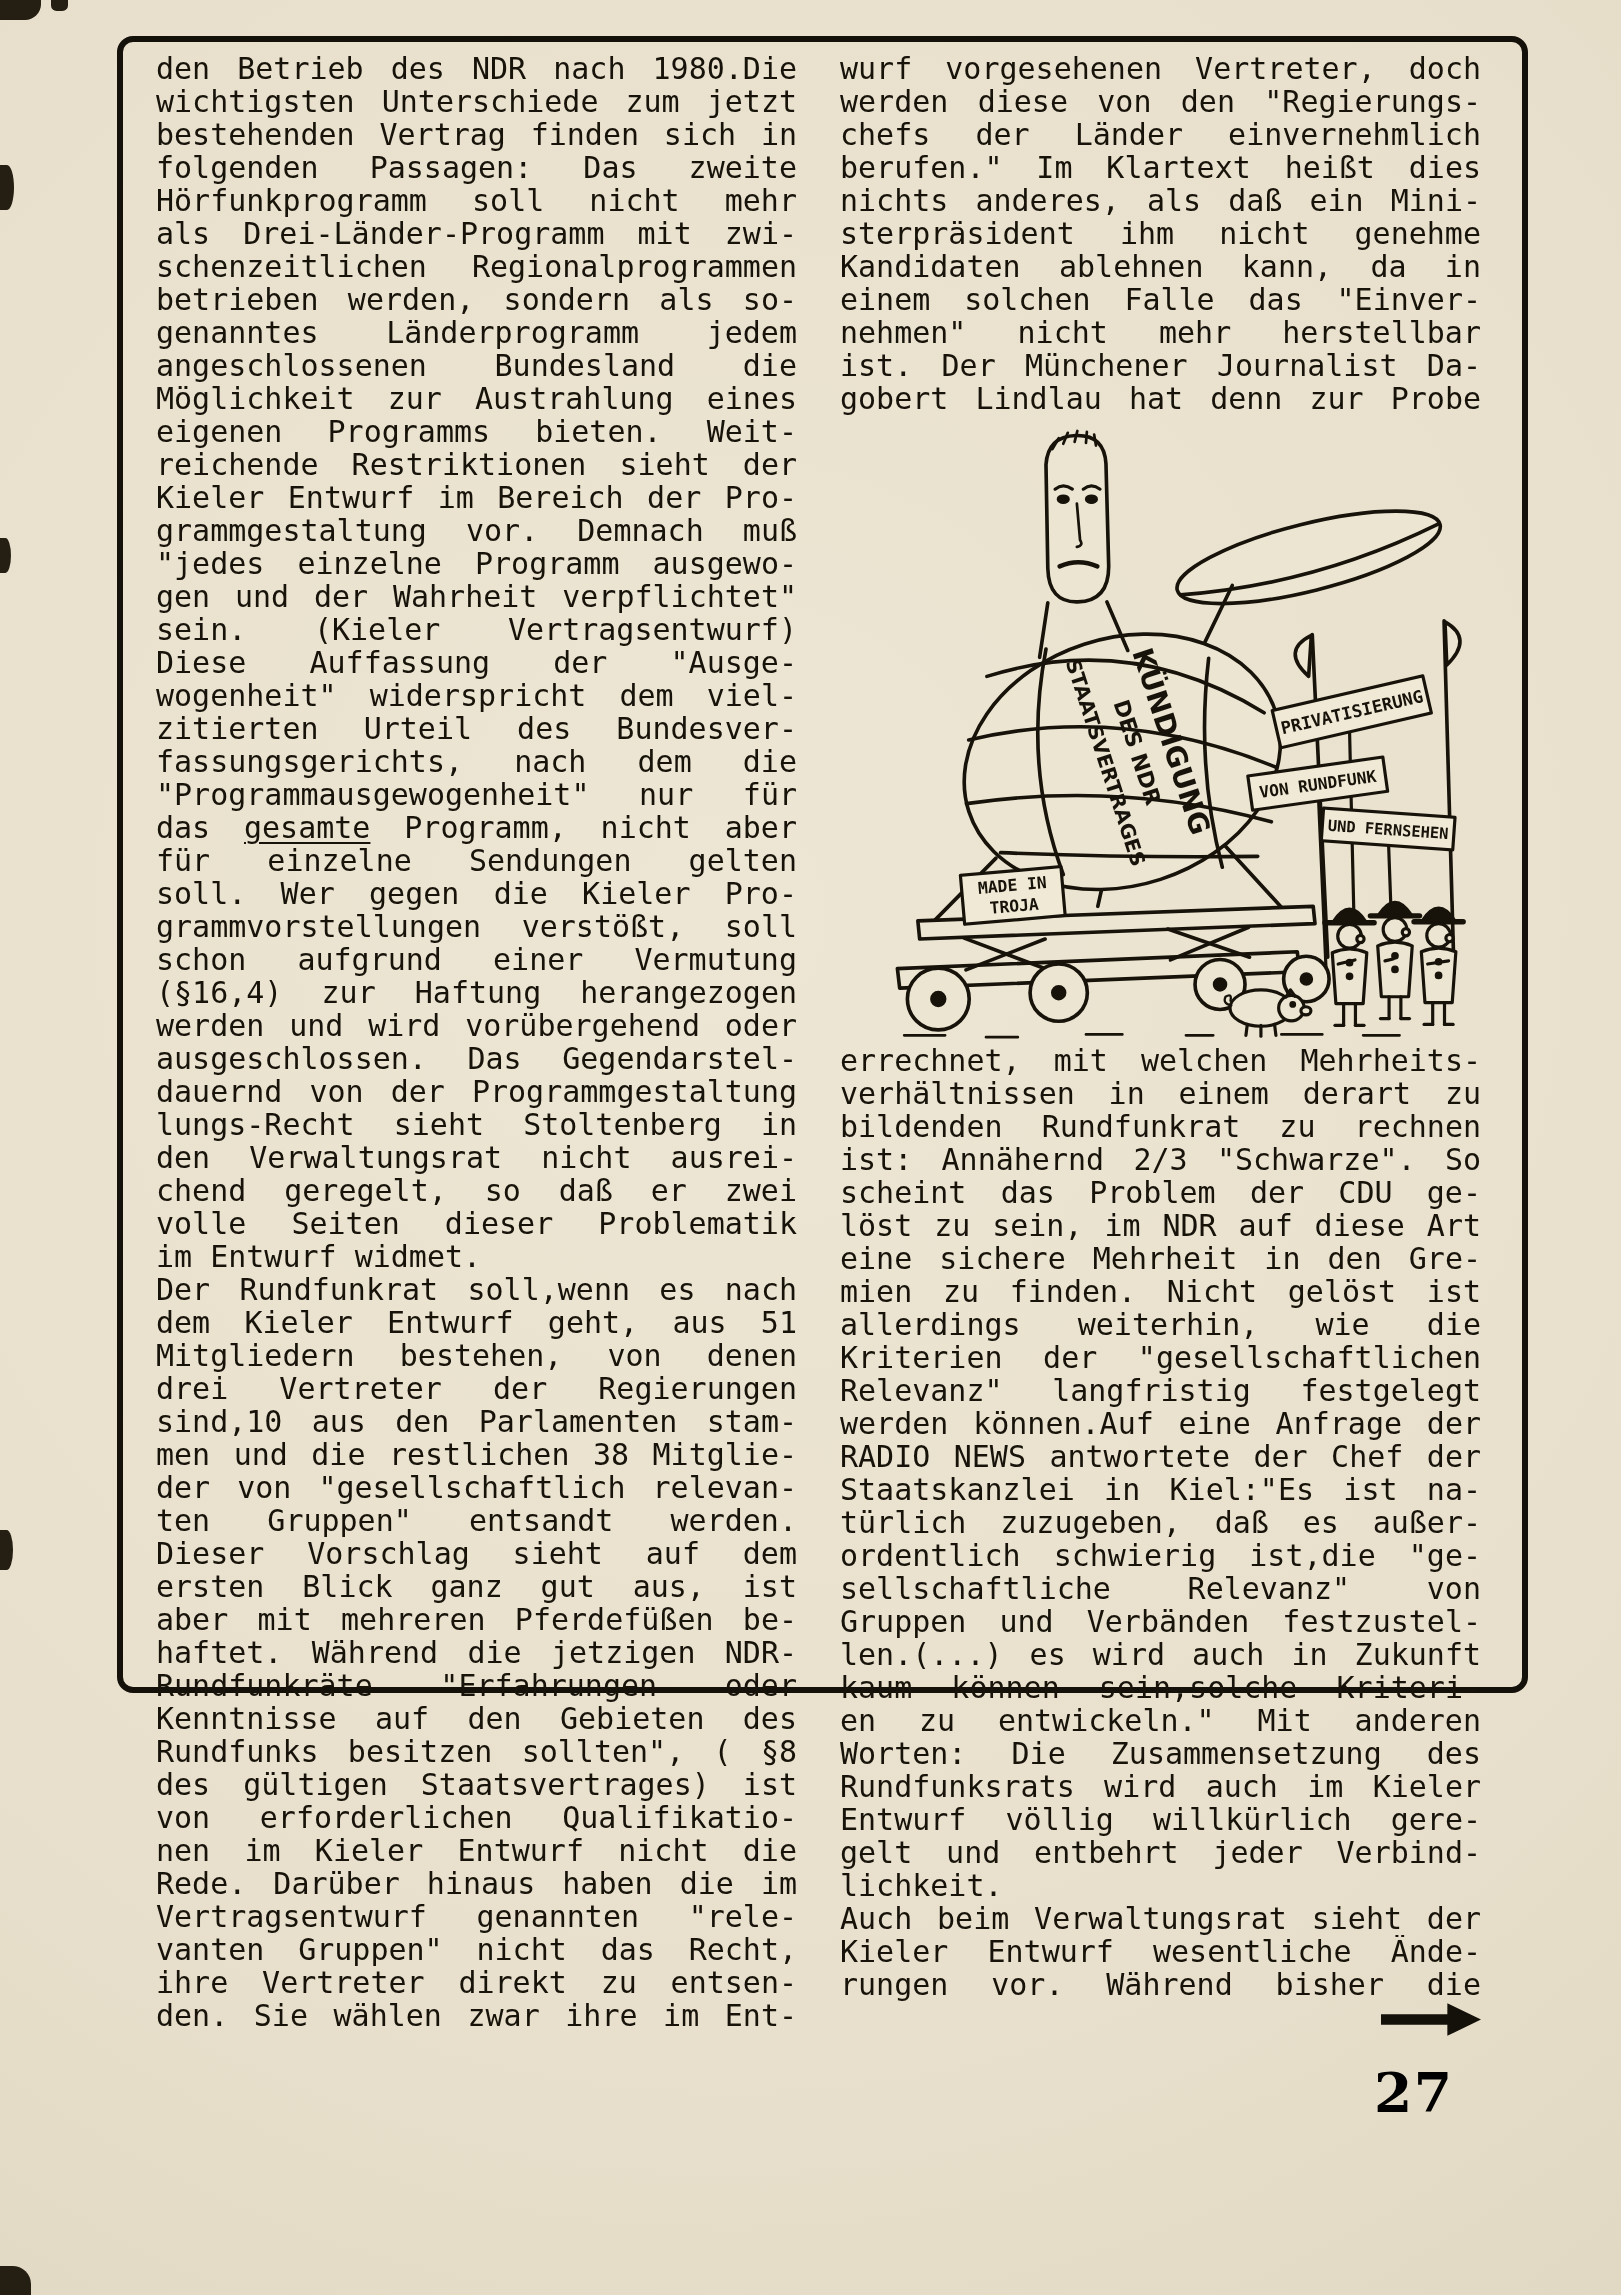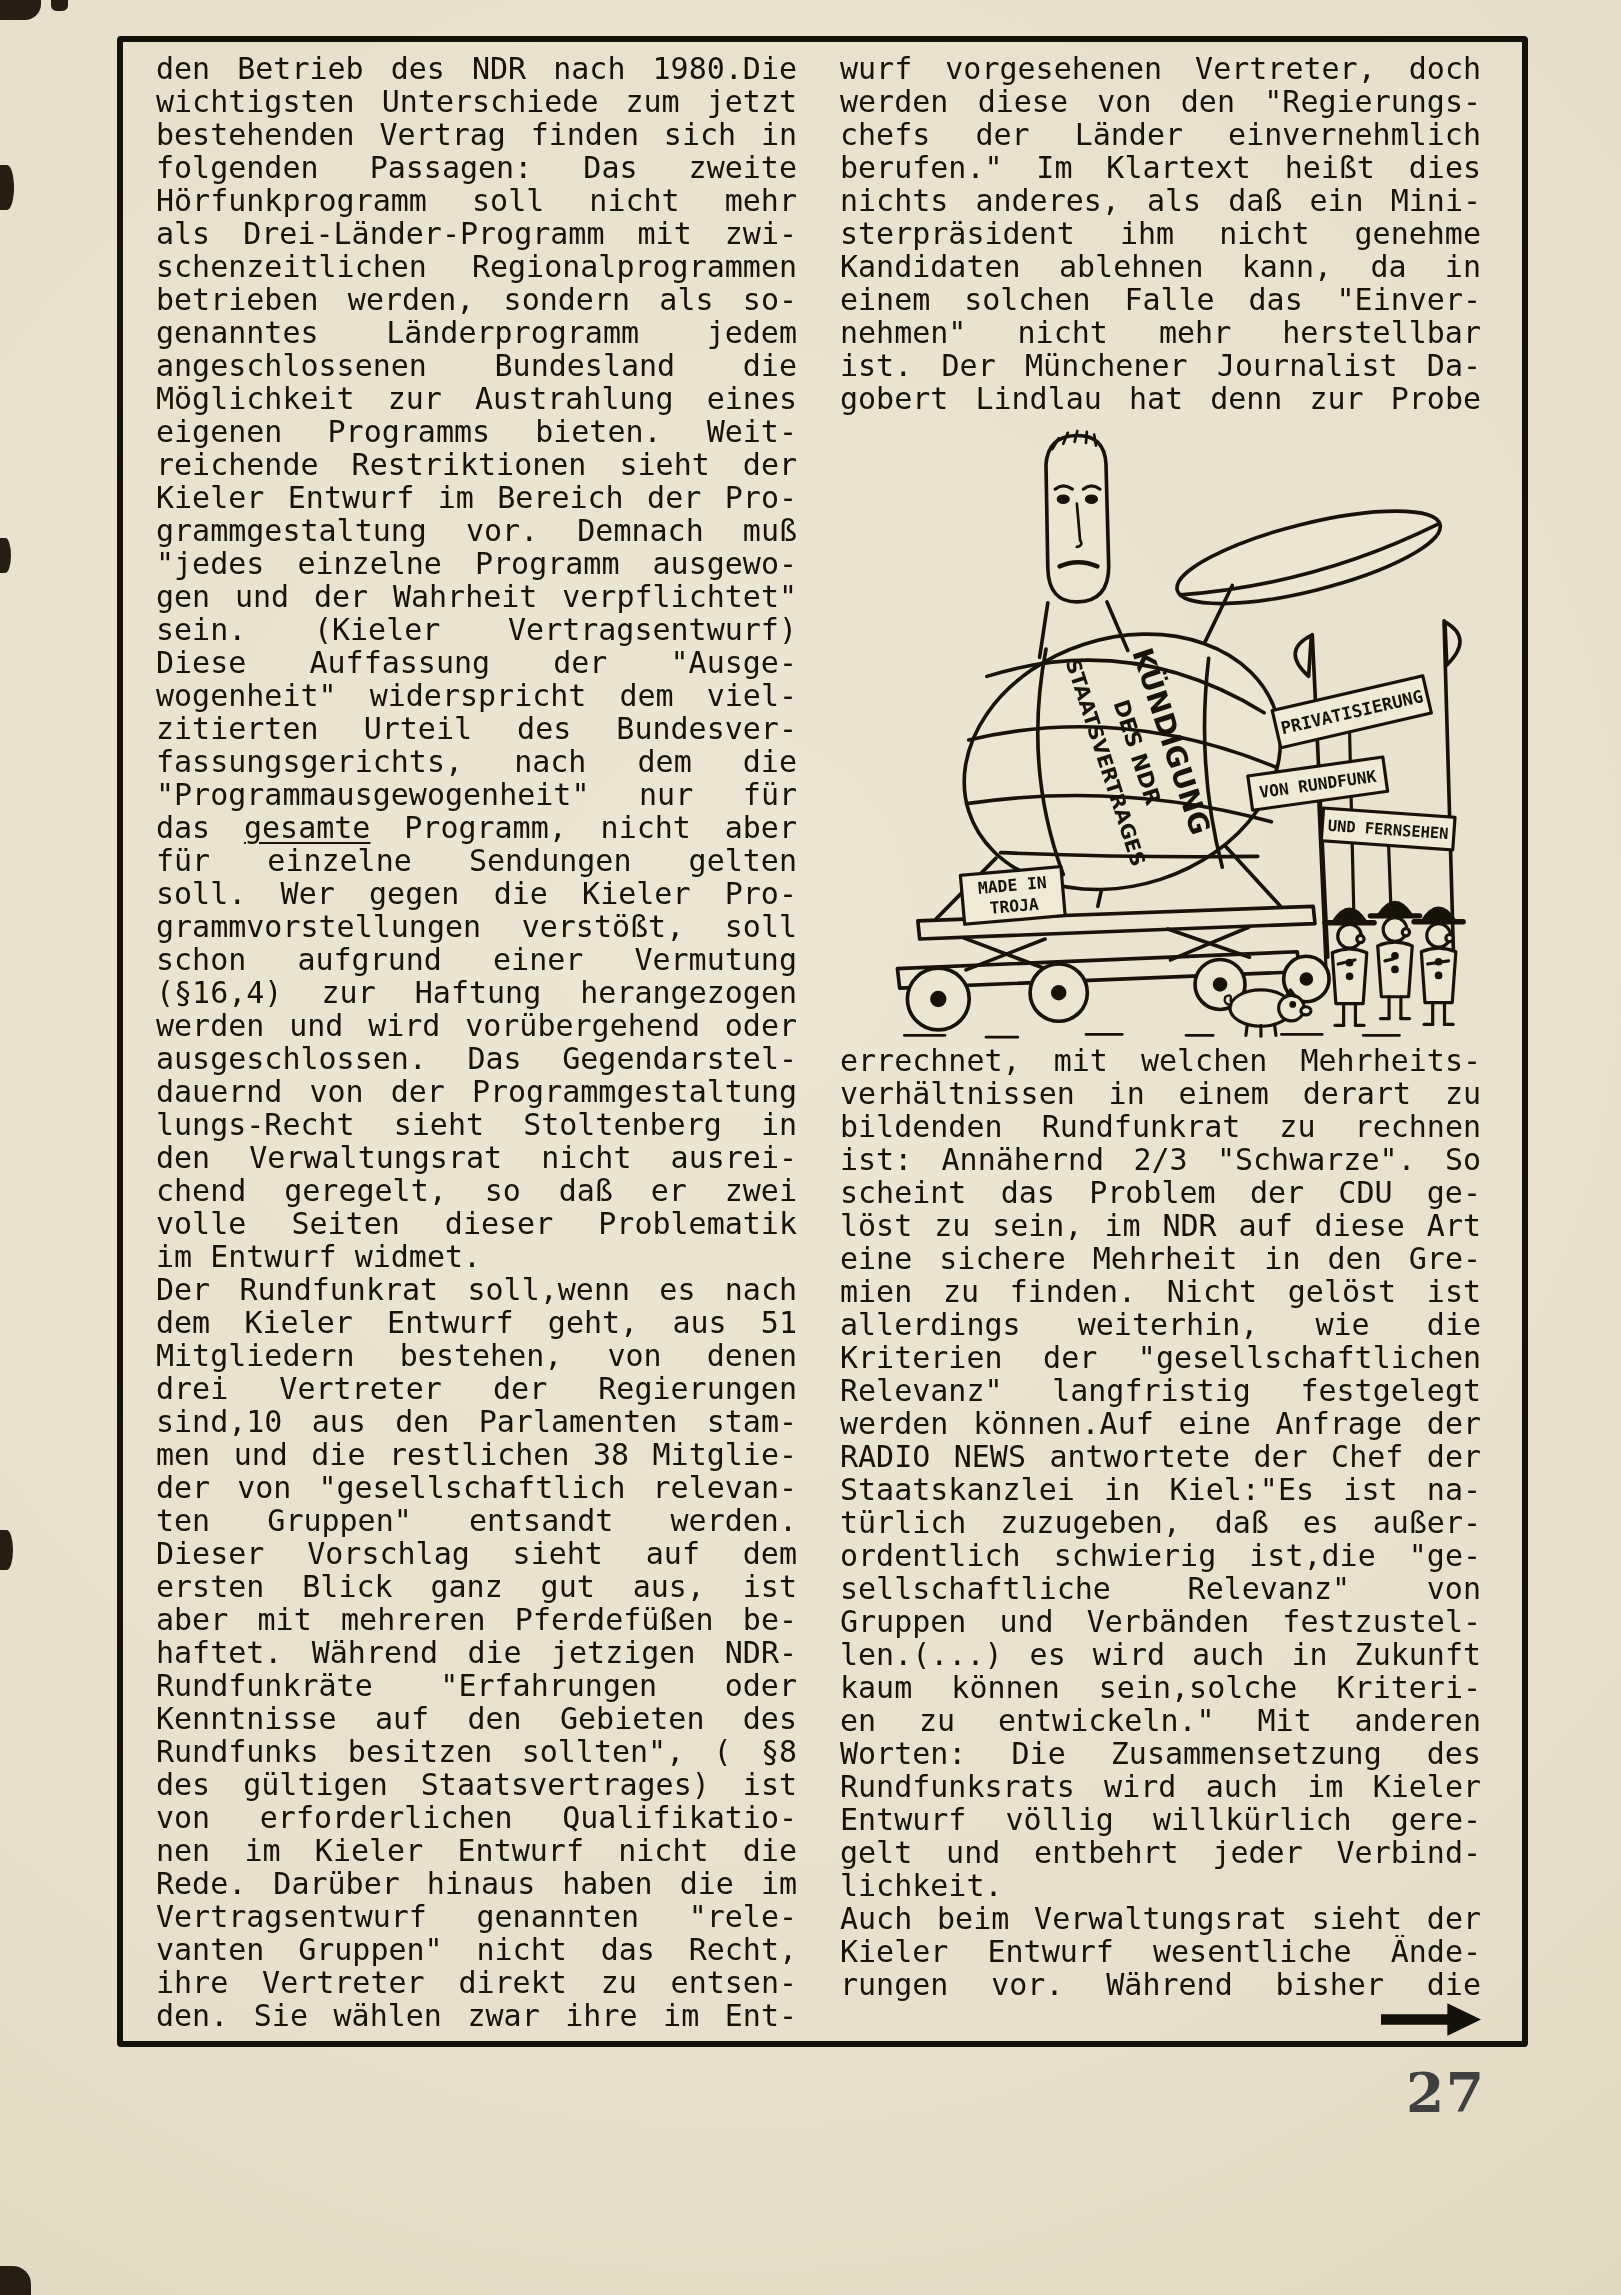--- a/index.html
+++ b/index.html
@@ -6,40 +6,40 @@
   html,body { width:1621px; height:2295px; }
   body {
     position:relative;
     overflow:hidden;
     background: radial-gradient(ellipse 120% 90% at 45% 40%, #ede6d4 0%, #e8e0cc 55%, #dcd3bd 100%);
     font-family:"DejaVu Sans Mono", monospace;
     color:#17130a;
   }
   .frame {
     position:absolute; left:117px; top:36px;
-    width:1411px; height:2011px;
+    width:1411px; height:1657px;
     border:6px solid #14100a;
-    border-radius:4px;
+    border-radius:16px;
   }
   .col {
     position:absolute; top:10.3px; width:641px;
     font-size:30px; line-height:33px; font-weight:400;
   }
   .col-left  { left:33px; }
   .col-right { left:717px; }
   .tline { text-align:justify; text-align-last:justify; height:33px; overflow:hidden; white-space:normal; }
   .tline.noj { text-align-last:left; }
   .u { text-decoration:underline; text-decoration-thickness:2.3px; text-underline-offset:4.2px; }
   .cartoon { position:relative; width:641px; height:618px; margin:5.6px 0; }
   .cartoon svg { width:100%; height:100%; display:block; }
   .arrow { width:100px; height:35px; margin-left:auto; margin-top:0.9px; }
   .pageno {
     position:absolute; left:1374px; top:2060px;
     font-family:"DejaVu Serif", serif; font-size:55px; font-weight:bold;
-    letter-spacing:1.4px; color:#404040;margin-left:32px;
+    letter-spacing:1.4px; color:#000000;
   }
   .mk { position:absolute; background:#241e13; }
   .mk1 { left:0; top:0; width:41px; height:19.7px; border-radius:0 0 16px 0; }
   .mk2 { left:51px; top:0; width:17px; height:11.2px; border-radius:0 0 5.6px 5.6px; }
   .mk3 { left:0; top:165px;  width:14px; height:45px; border-radius:0 50% 50% 0; }
   .mk4 { left:0; top:538px; width:11.2px; height:35px; border-radius:0 50% 50% 0; }
   .mk5 { left:0; top:1530px; width:13px; height:40px; border-radius:0 50% 50% 0; }
   .mk6 { left:0; top:2266px; width:31px; height:30px; border-radius:0 60% 0 0; }
 </style>
 </head>

